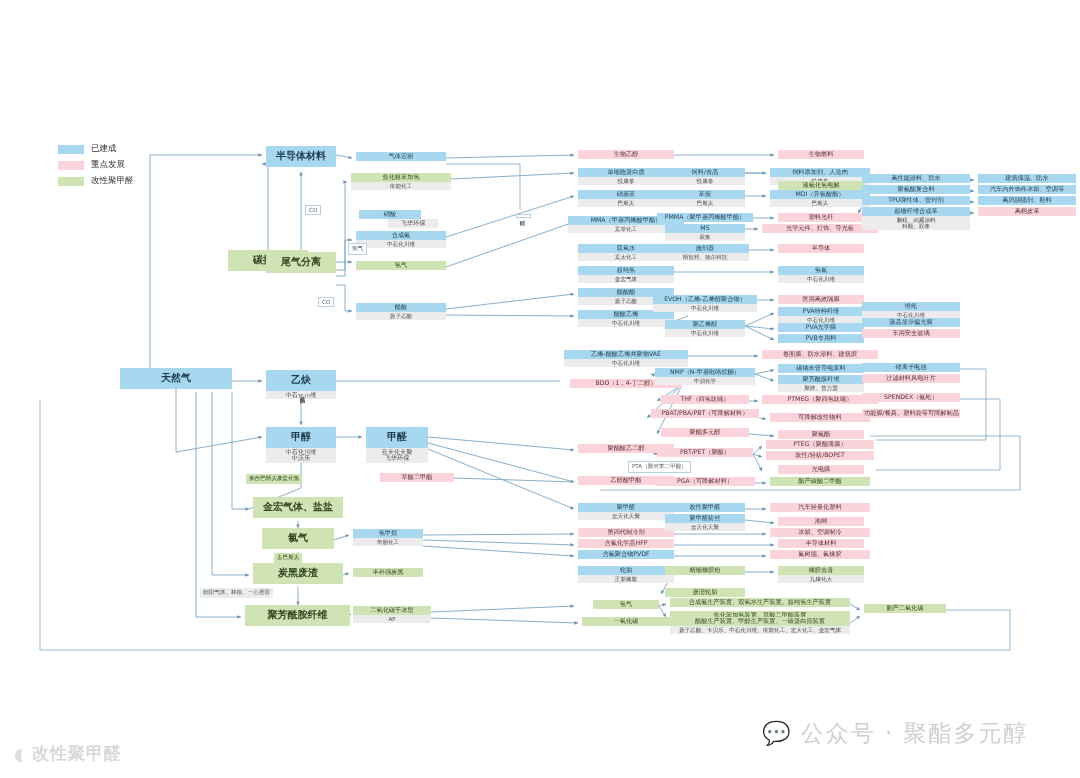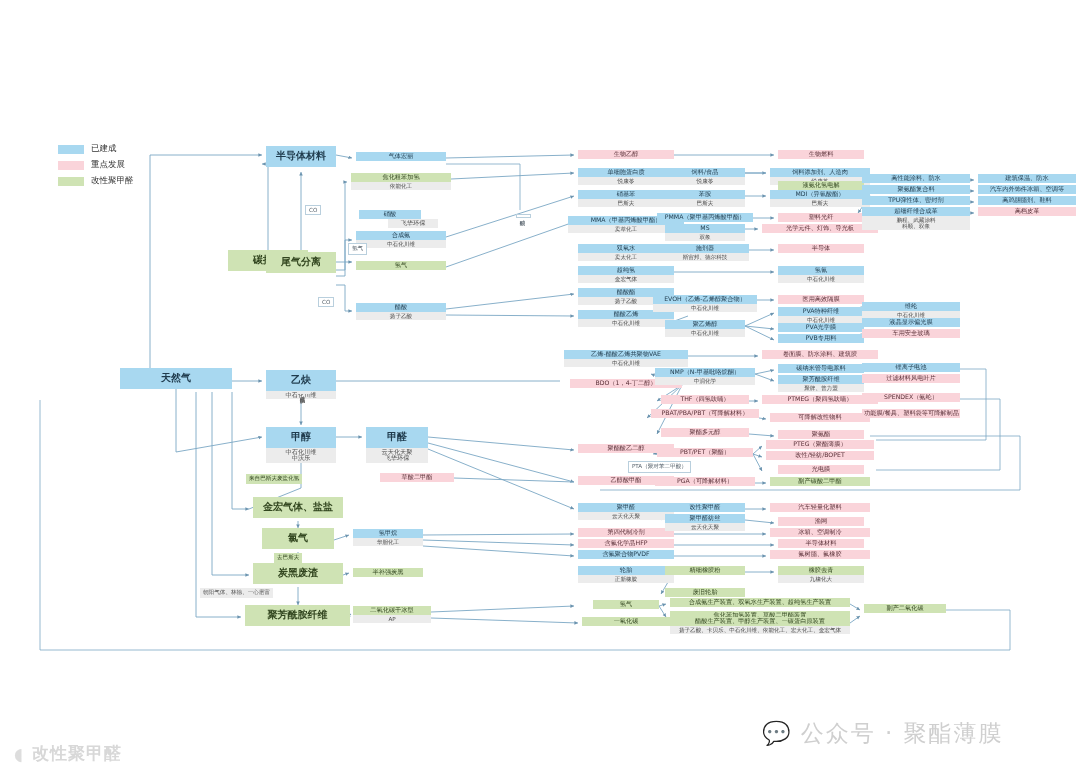--- a/index.html
+++ b/index.html
@@ -582,15 +582,15 @@
       <div class="tag nb" style="left: 200px; top: 588px; font-size: 5.6px;">朝阳气体、林德、一心磨富</div>
       <div class="tag " style="left: 628px; top: 461px; font-size: 5.6px;">PTA（聚对苯二甲酸）</div>
     </div>
 
   <div class="wm" id="wm-left">
     <span class="wm-ic">◖</span>
     <span>改性聚甲醛</span>
   </div>
   <div class="wm" id="wm-right">
     <span class="wm-ic">💬</span>
-    <span>公众号 · 聚酯薄膜</span>
+    <span>公众号 · 聚酯多元醇</span>
   </div>
 </div>
 
 </body></html>

